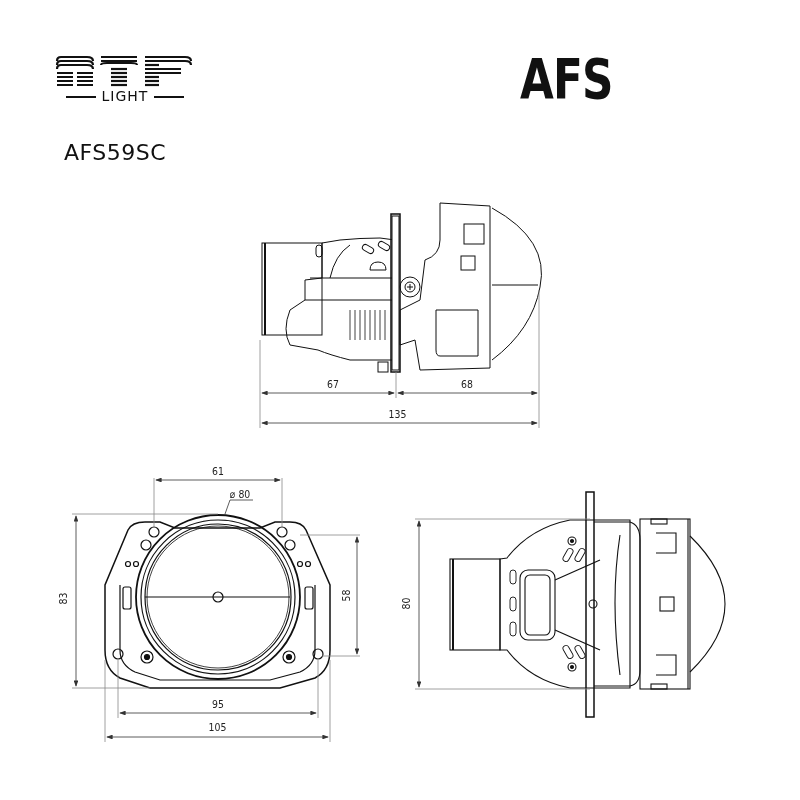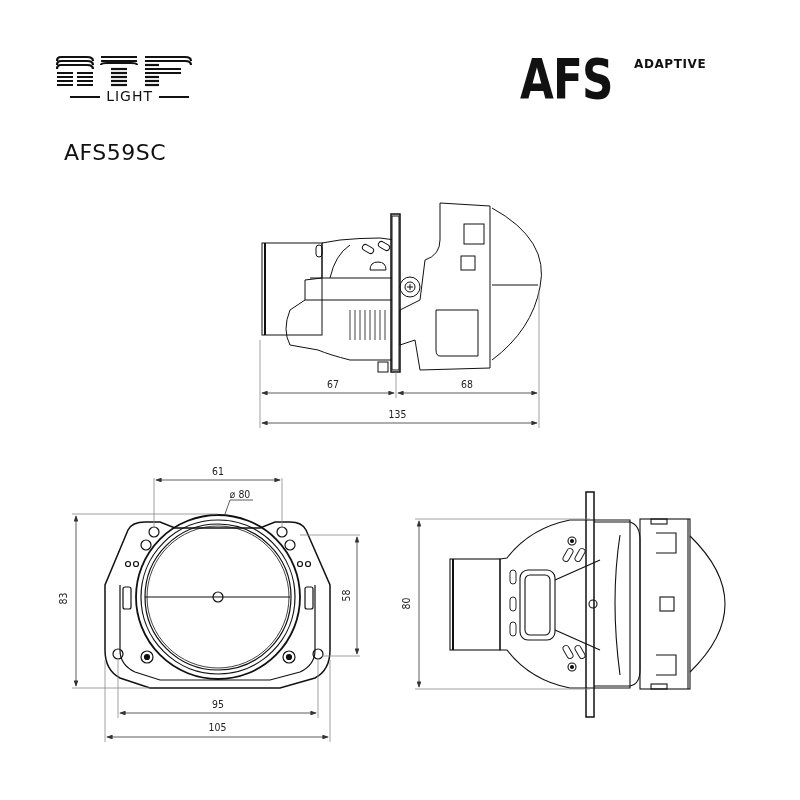--- a/index.html
+++ b/index.html
@@ -1,20 +1,20 @@
 <!DOCTYPE html>
 <html><head>
 <meta charset="utf-8">
 <style>
   html, body { margin: 0; padding: 0; background: #ffffff; }
   body { width: 800px; height: 800px; position: relative; overflow: hidden; font-family: "DejaVu Sans", sans-serif; color: #111; }
   .abs { position: absolute; }
   .brand-logo { left: 55px; top: 55px; width: 140px; height: 55px; }
   .brand-logo svg { display: block; }
-  .logo-sub { position: absolute; left: 0; top: 33px; width: 140px; text-align: right; font-family: "DejaVu Sans", sans-serif; font-size: 14px; letter-spacing: 1px; }
+  .logo-sub { position: absolute; left: 0; top: 33px; width: 140px; text-align: center; font-family: "DejaVu Sans", sans-serif; font-size: 14px; letter-spacing: 1px; }
   .logo-sub .line { display: inline-block; width: 30px; height: 2px; background: #111; vertical-align: middle; margin: 0 6px; }
   .afs-mark { left: 520px; top: 48px; font-family: "DejaVu Sans", sans-serif; font-weight: bold; font-size: 56px; line-height: 62px; transform: scaleX(0.78); transform-origin: left top; letter-spacing: -1px; }
   .afs-text { left: 634px; top: 54px; font-family: "DejaVu Sans", sans-serif; font-weight: bold; font-size: 12px; line-height: 21px; letter-spacing: 0.6px; }
   .afs-text div { white-space: nowrap; }
   .model { left: 64px; top: 140px; font-family: "DejaVu Sans", sans-serif; font-weight: normal; font-size: 22px; letter-spacing: 0.5px; }
   .dim { font-family: "DejaVu Sans", sans-serif; font-size: 11px; color: #222; position: absolute; transform: scaleX(0.85); }
   .dim.vert { transform: rotate(-90deg) scaleX(0.85); }
   svg.drawing { position: absolute; left: 0; top: 0; }
 </style>
 </head>
@@ -54,21 +54,20 @@
       <rect x="18" y="16" width="4" height="16"></rect>
     </g>
   </svg>
   <div class="logo-sub">
     <span class="line"></span><span>LIGHT</span><span class="line"></span>
   </div>
 </div>
 
 <div class="abs afs-mark">AFS</div>
 <div class="abs afs-text">
-  <div>ADAPTIVE</div>
 </div>
 
 <div class="abs model">AFS59SC</div>
 
 <svg class="drawing" width="800" height="800" viewBox="0 0 800 800">
   <defs>
     <marker id="arr" markerWidth="8" markerHeight="6" refX="7" refY="3" orient="auto-start-reverse">
       <path d="M0 0 L8 3 L0 6 z" fill="#333"></path>
     </marker>
   </defs>

